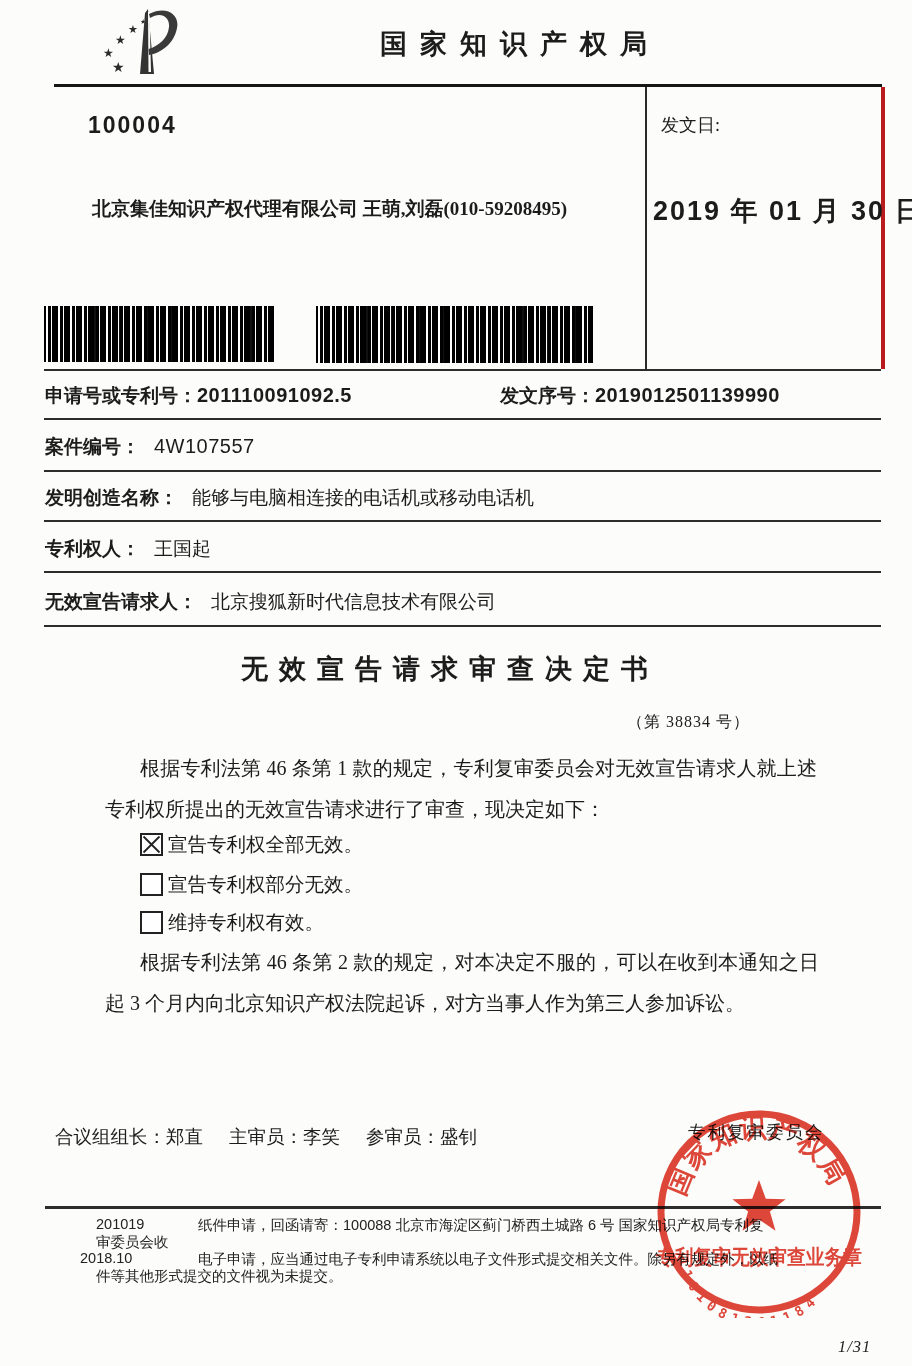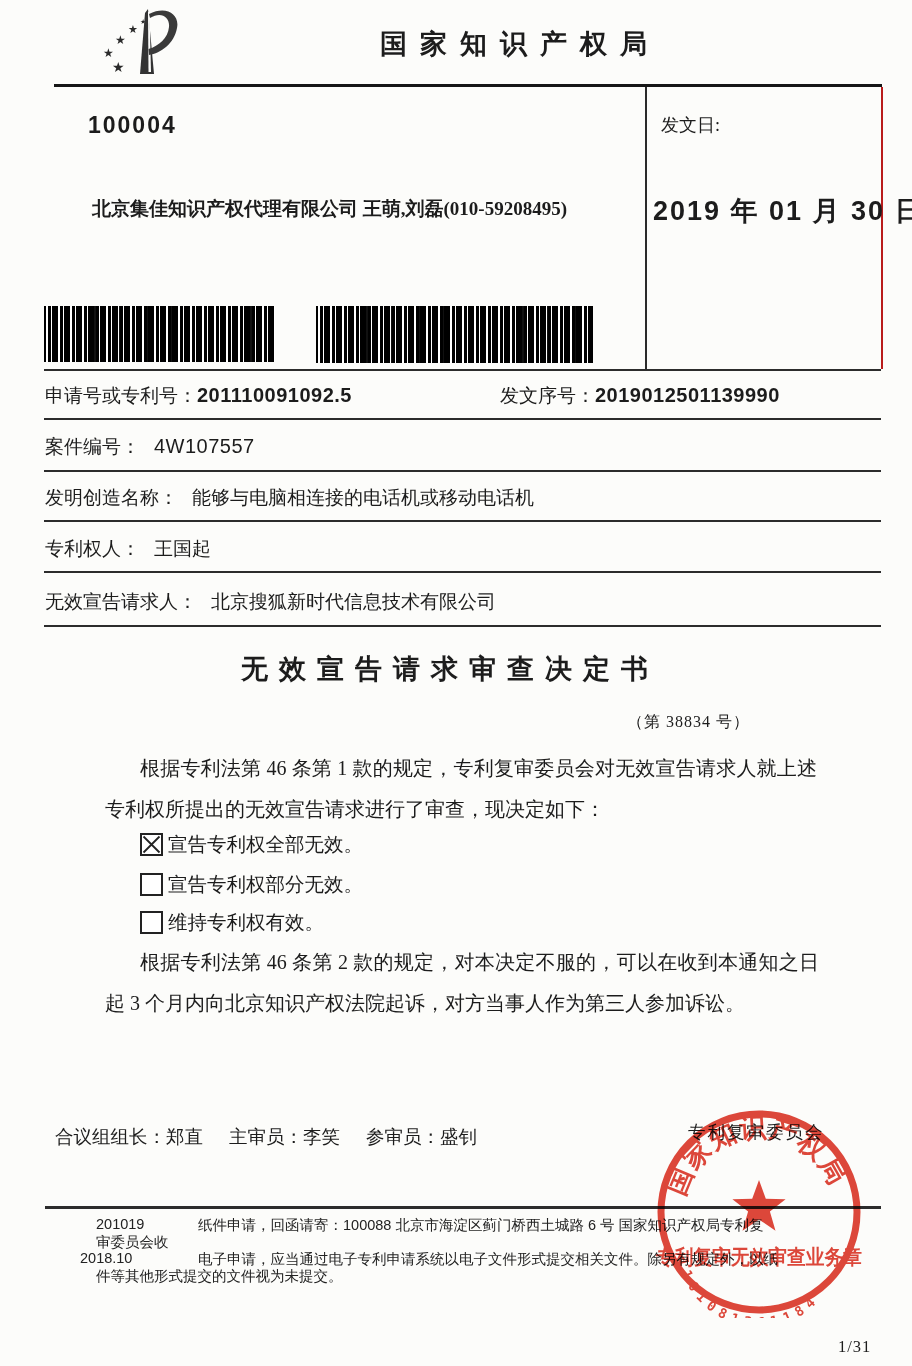--- a/index.html
+++ b/index.html
@@ -11,56 +11,56 @@
   .abs{position:absolute;}
   .sans{font-family:"Liberation Sans","DejaVu Sans",sans-serif;}
   .nowrap{white-space:nowrap;}
   
   .agency{font-size:27px;font-weight:bold;letter-spacing:13px;text-align:center;}
   .hrule{background:#161616;}
   
   .postcode{font-size:23px;font-weight:bold;letter-spacing:2px;}
   .addr{font-size:19px;font-weight:600;}
   
-  .datebox{border-left:2px solid #2a2a2a;border-right:2px solid #b91c1c;}
+  .datebox{border-left:2px solid #2a2a2a;border-right:4px solid #b91c1c;}
   .datelabel{font-size:18px;}
   .dateval{font-size:27px;font-weight:bold;letter-spacing:2px;}
   
   .barcode{
     background-color:#fff;
     background-image:
       repeating-linear-gradient(90deg,#000 0 2px,rgba(0,0,0,0) 2px 4px),
       repeating-linear-gradient(90deg,#000 0 1px,rgba(0,0,0,0) 1px 6px),
       repeating-linear-gradient(90deg,rgba(0,0,0,0) 0 9px,#000 9px 12px),
       repeating-linear-gradient(90deg,rgba(0,0,0,0) 0 23px,#111 23px 26px);
   }
   
   .frow{font-size:19px;white-space:nowrap;}
-  .flabel{font-weight:normal;}
+  .flabel{font-weight:bold;}
   .fnum{font-family:"Liberation Sans","DejaVu Sans",sans-serif;font-weight:bold;font-size:20px;letter-spacing:.5px;}
   .fcase{font-family:"Liberation Sans","DejaVu Sans",sans-serif;font-weight:500;font-size:20px;letter-spacing:.5px;}
   .fval{margin-left:14px;margin-top:24px;}
   .rule{background:#2c2c2c;}
   
   .dtitle{font-size:27px;font-weight:bold;letter-spacing:11px;text-align:center;font-family:"Liberation Sans","DejaVu Sans",sans-serif;}
   .dnumber{font-size:16px;text-align:right;letter-spacing:1px;}
   .para{font-size:20px;line-height:41px;text-align:justify;text-indent:35px;}
   .option{display:flex;align-items:center;font-size:19.5px;}
   .cbox{width:19px;height:19px;border:2px solid #222;margin-right:5px;position:relative;flex:0 0 auto;background:#fff;}
   .xmark{position:absolute;inset:0;display:none;}
   .option.checked .xmark{display:block;}
   .attach{font-size:20px;}
   .attach .pages{font-weight:bold;border-bottom:2px solid #1c1c1c;padding:0 4px;font-family:"Liberation Sans","DejaVu Sans",sans-serif;}
   
   .panel{font-size:18.5px;white-space:nowrap;}
   .panel .gap{display:inline-block;width:26px;}
   .committee{font-size:17.5px;letter-spacing:2px;}
   
   .foot{font-size:14.5px;font-weight:500;font-family:"Liberation Sans","DejaVu Sans",sans-serif;white-space:nowrap;color:#222;}
-  .pagenum{font-size:16.5px;letter-spacing:1px;}
+  .pagenum{font-size:16.5px;letter-spacing:1px;font-style:italic;}
   
   .stamp{mix-blend-mode:multiply;opacity:.93;}
 </style>
 </head>
 <body>
 
 <div id="page">
 
   <svg class="abs" style="left:88px;top:8px" width="96" height="78" viewBox="0 0 96 78">
     <g fill="#2b2b2b">

